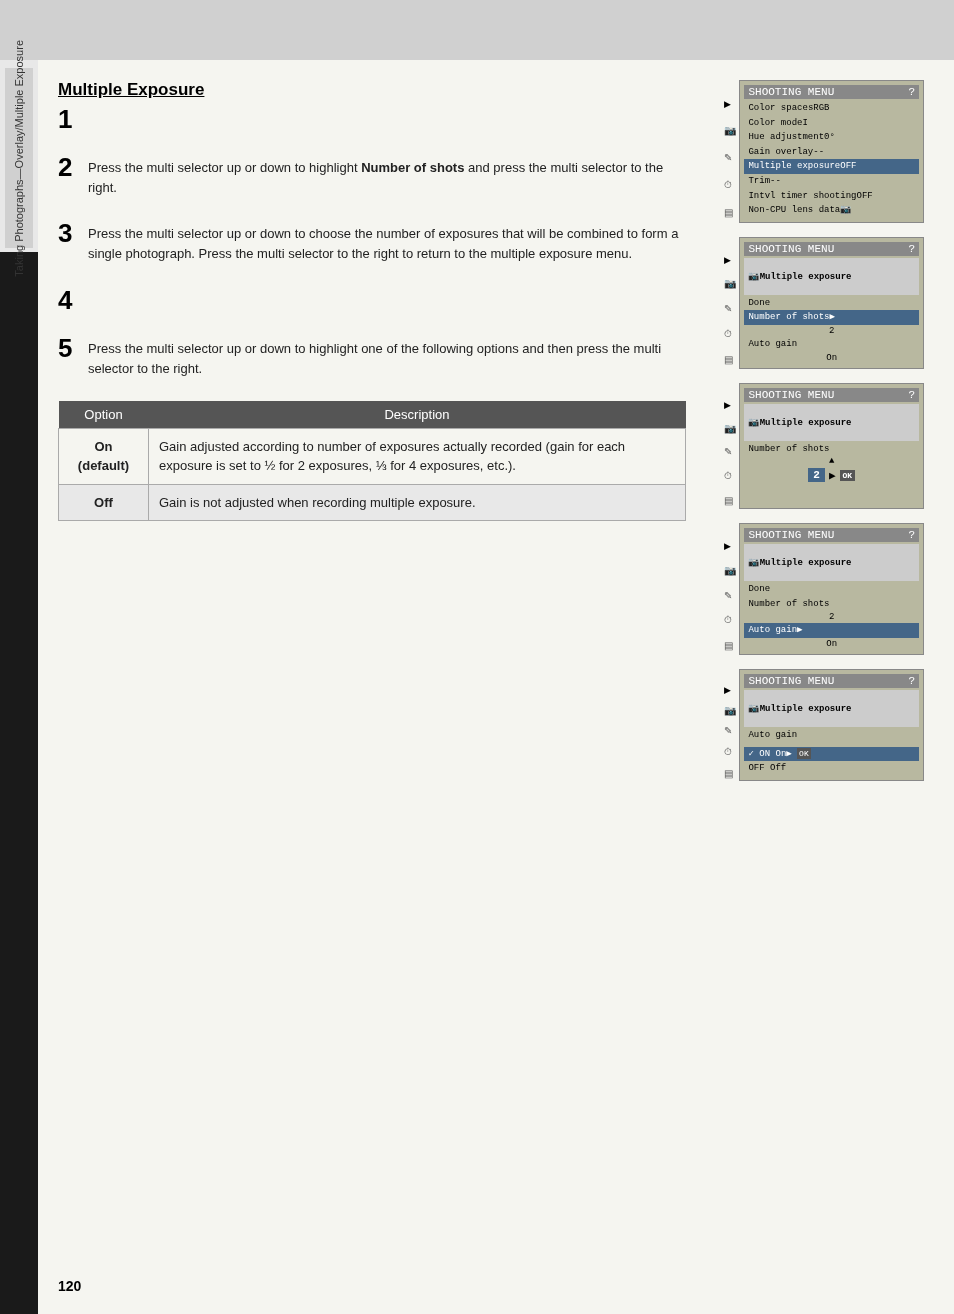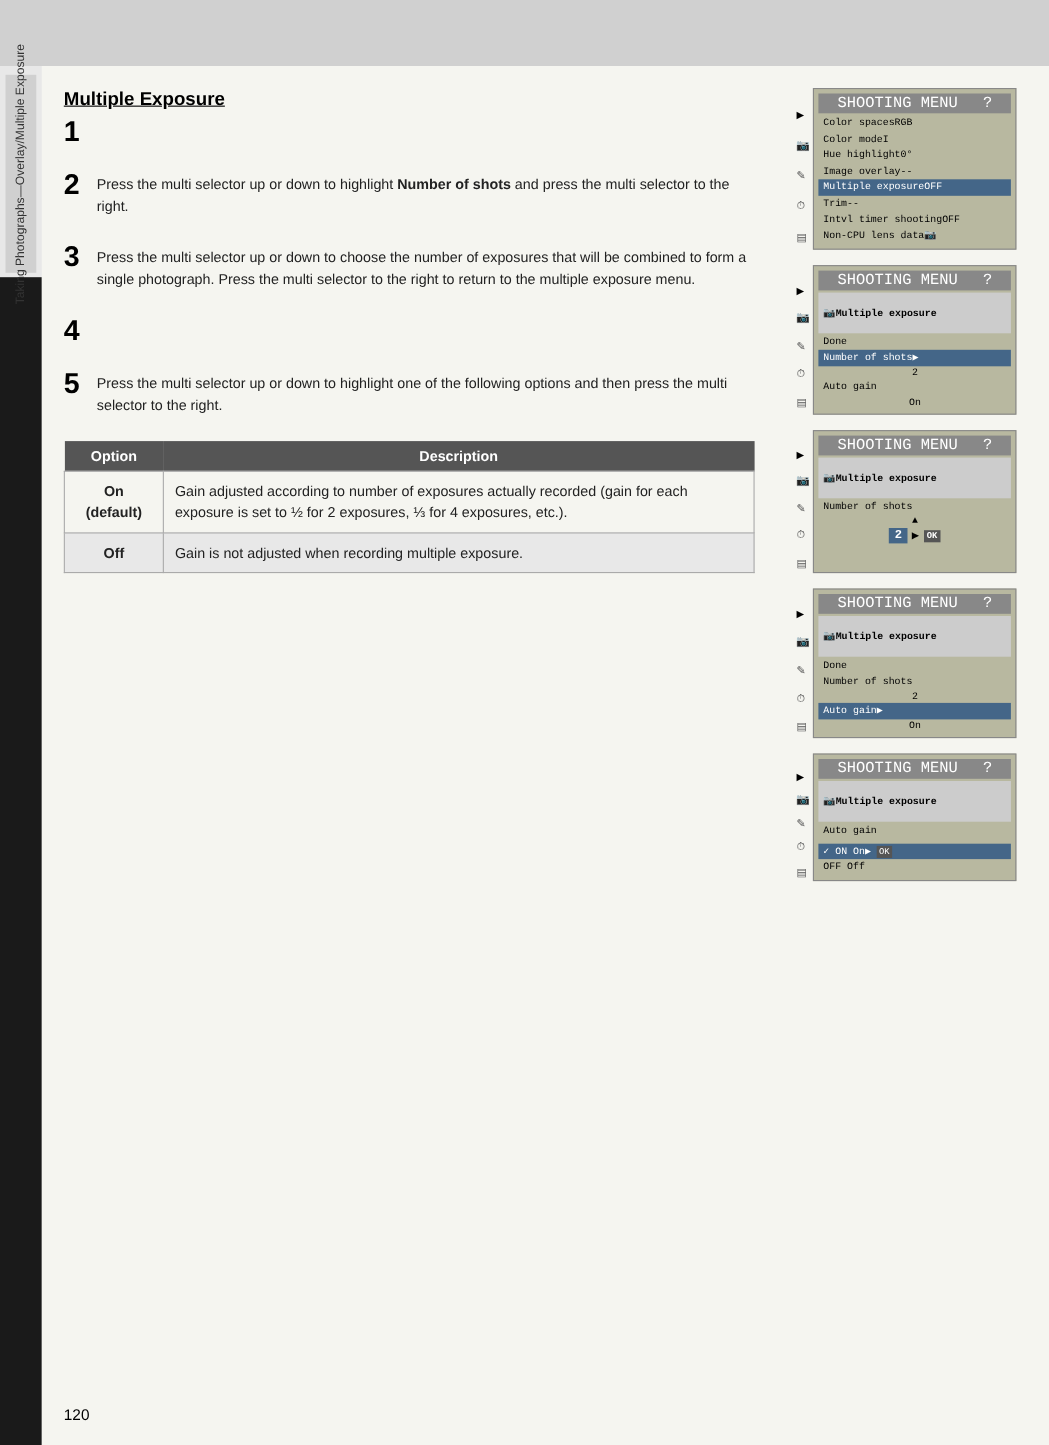--- a/index.html
+++ b/index.html
@@ -131,21 +131,21 @@
       width: 100%;
       border-collapse: collapse;
       margin-top: 8px;
       font-size: 13px;
     }
 
     .option-table th {
       background: #555;
       color: #fff;
       padding: 6px 10px;
-      font-weight: bold;
+      font-weight: normal;
       text-align: center;
     }
 
     .option-table th:first-child {
       width: 90px;
     }
 
     .option-table td {
       border: 1px solid #aaa;
       padding: 8px 10px;
@@ -163,43 +163,43 @@
     .option-table tr:nth-child(even) td {
       background: #e8e8e8;
     }
 
     
     .page-number {
       position: absolute;
       bottom: 20px;
       left: 58px;
       font-size: 14px;
-      font-weight: normal;
+      font-weight: bold;
       color: #000;
     }
 
     
     .camera-screen {
       background: #b8b8a0;
       border: 1px solid #888;
       padding: 4px;
       font-family: 'Courier New', monospace;
       font-size: 9.5px;
       color: #000;
       width: 200px;
     }
 
     .cam-header {
       display: flex;
       justify-content: space-between;
       align-items: center;
       background: #888;
       color: #fff;
-      padding: 1px 17px;
-      font-size: 14px;
+      padding: 1px 4px;
+      font-size: 11px;
       margin-bottom: 2px;
     }
 
     .cam-row {
       display: flex;
       justify-content: flex-start;
       padding: 1px 4px;
       font-size: 9px;
       line-height: 1.4;
     }
@@ -351,25 +351,25 @@
         </div>
         <div class="cam-row">
             <span>Color space</span>
             <span>sRGB</span>
           </div>
         <div class="cam-row">
             <span>Color mode</span>
             <span>I</span>
           </div>
         <div class="cam-row">
-            <span>Hue highlight</span>
+            <span>Hue adjustment</span>
             <span>0°</span>
           </div>
         <div class="cam-row">
-            <span>Image overlay</span>
+            <span>Gain overlay</span>
             <span>--</span>
           </div>
         <div class="cam-row highlighted">
             <span>Multiple exposure</span>
             <span>OFF</span>
           </div>
         <div class="cam-row">
             <span>Trim</span>
             <span>--</span>
           </div>

